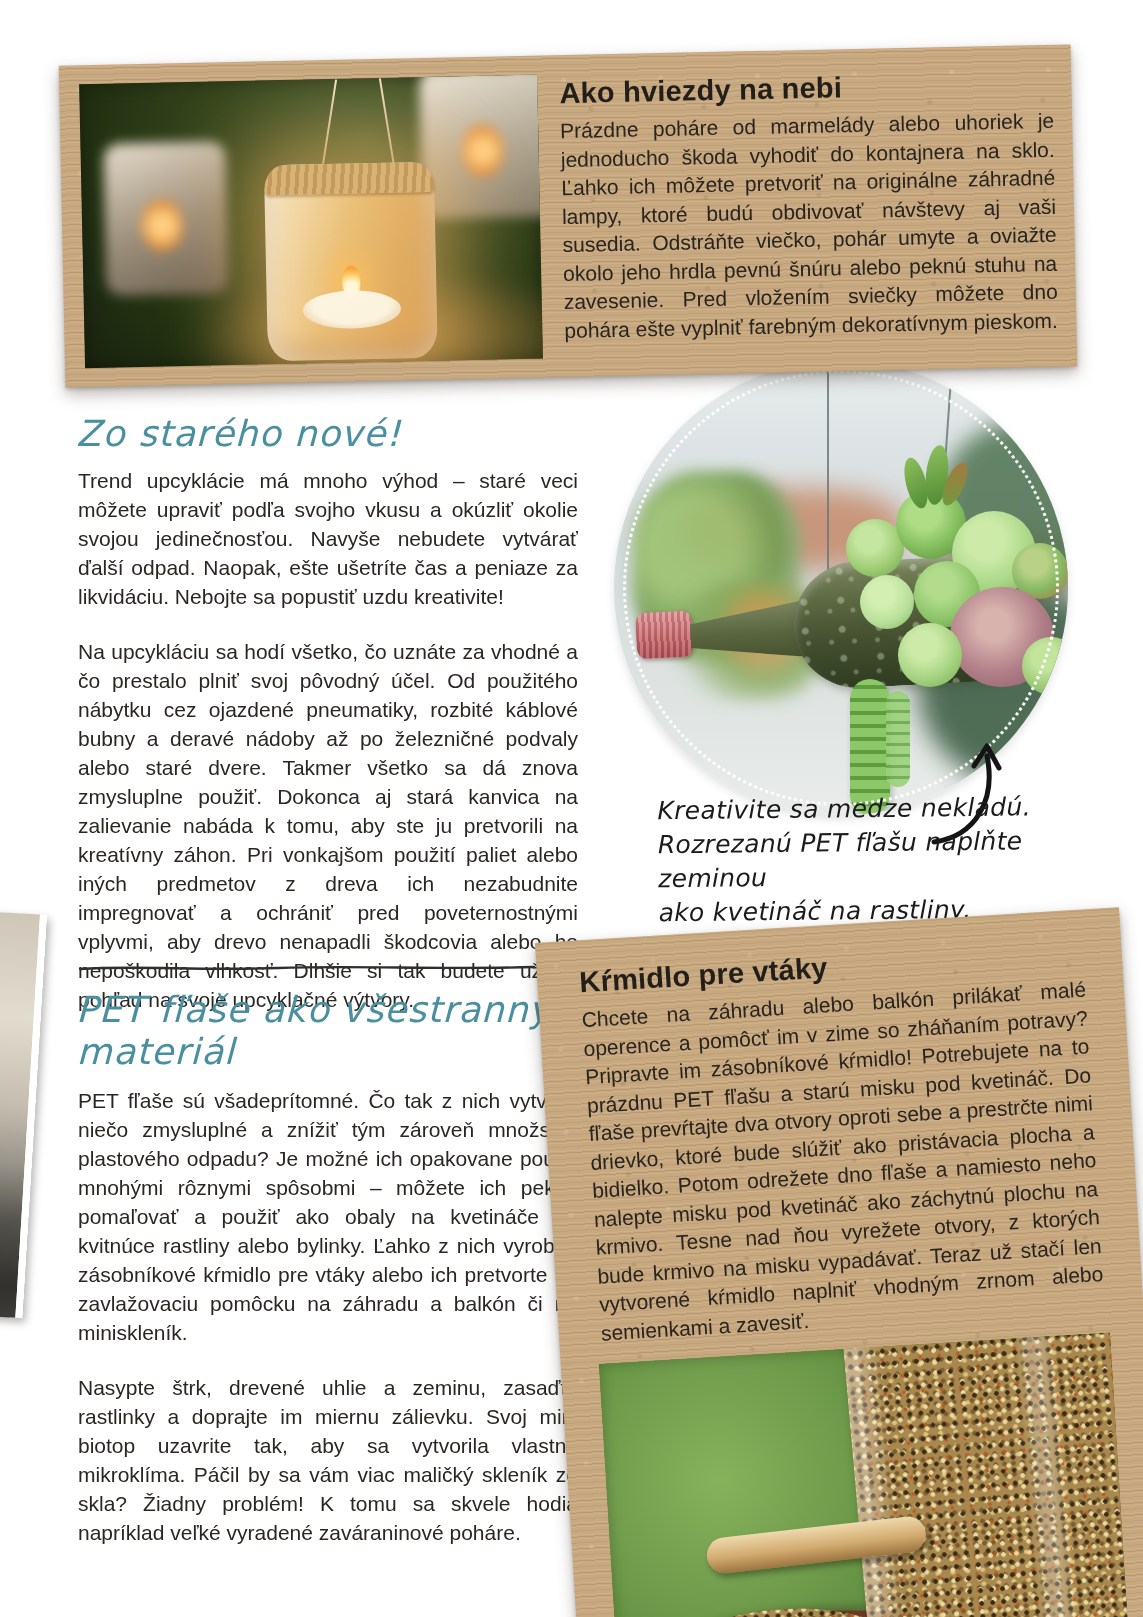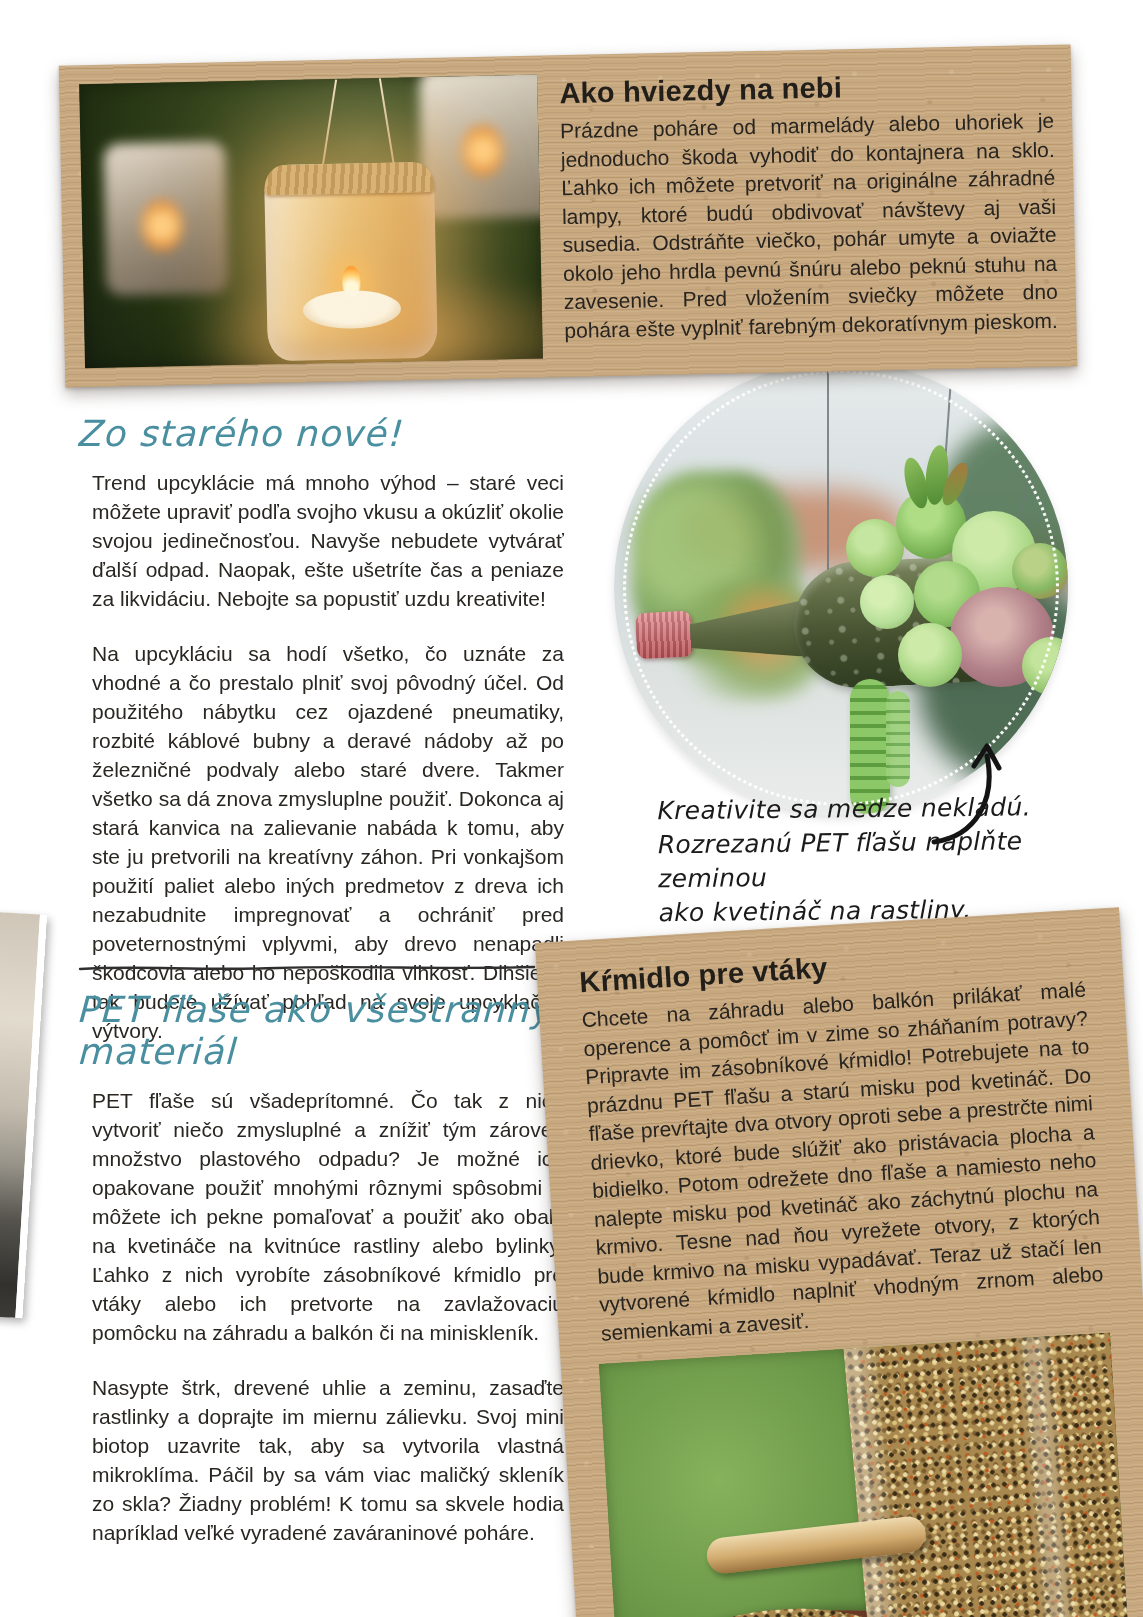--- a/index.html
+++ b/index.html
@@ -124,21 +124,21 @@
     font-size:25px;line-height:34px;letter-spacing:.3px;transform:rotate(-.6deg);}
   .arrow-svg{position:absolute;left:928px;top:742px;z-index:2;}
 
   
   .script{font-family:"DejaVu Sans",sans-serif;font-style:italic;color:#4a8fa0;
     font-weight:400;letter-spacing:1px;transform:skewX(-4deg);transform-origin:left bottom;}
   .col{position:absolute;left:78px;width:500px;}
   .col1{top:414px;}
   .col2{top:990px;}
   .col h1{font-size:36px;line-height:40px;margin:0 0 12px 0;}
-  .body-p{font-size:21px;line-height:29px;text-align:justify;margin:14px;color:#2a2723;}
+  .body-p{font-size:21px;line-height:29px;text-align:justify;margin:0;color:#2a2723;}
   .gap{margin-top:26px;}
   .divider-svg{position:absolute;left:78px;top:962px;}
 
   
   .feeder-photo{position:relative;margin:16px 0 0 -4px;width:512px;height:440px;overflow:hidden;
     background:radial-gradient(circle at 22% 28%, #86b25c 0%, #5d8a3d 45%, #3e672c 80%, #35592a 100%);
     box-shadow:inset 0 0 14px rgba(0,0,0,.25);}
   .seedtex{
     background-color:#a8884e;
     background-image:

